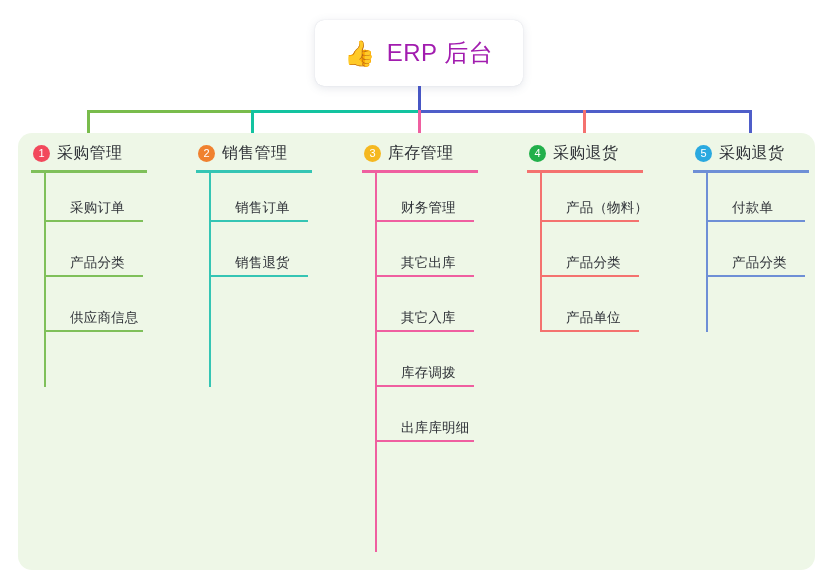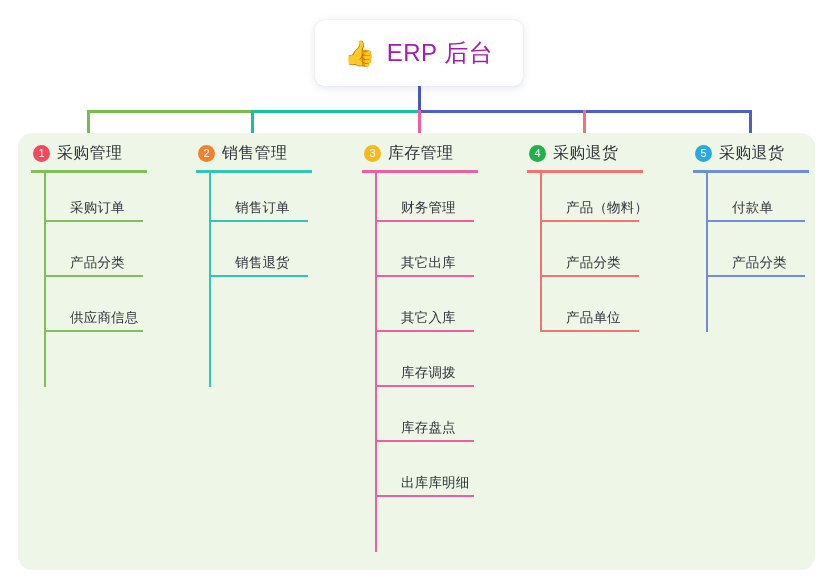--- a/index.html
+++ b/index.html
@@ -149,24 +149,20 @@
           </div>
           <div class="leaf">
             <span class="leaf-text">其它入库</span>
             <div class="leaf-rule" style="background: rgb(239, 95, 160);"></div>
           </div>
           <div class="leaf">
             <span class="leaf-text">库存调拨</span>
             <div class="leaf-rule" style="background: rgb(239, 95, 160);"></div>
           </div>
           <div class="leaf">
-            <span class="leaf-text">库存盘点</span>
-            <div class="leaf-rule" style="background: rgb(239, 95, 160);"></div>
-          </div>
-          <div class="leaf">
             <span class="leaf-text">出库库明细</span>
             <div class="leaf-rule" style="background: rgb(239, 95, 160);"></div>
           </div>
         </div>
       </div>
       <div class="col col-4">
         <div class="col-head">
           <span class="badge" style="background: rgb(34, 176, 75);">4</span>
           <span class="col-title">采购退货</span>
         </div>

